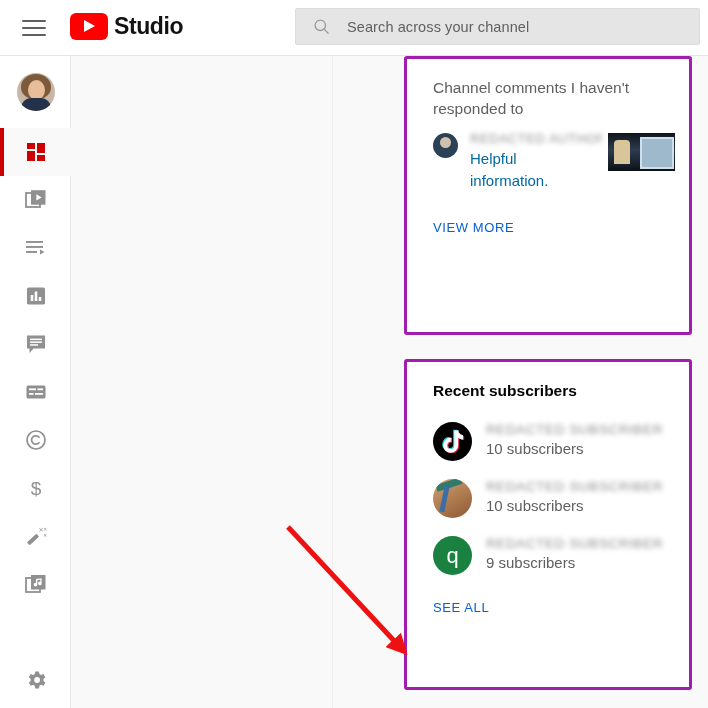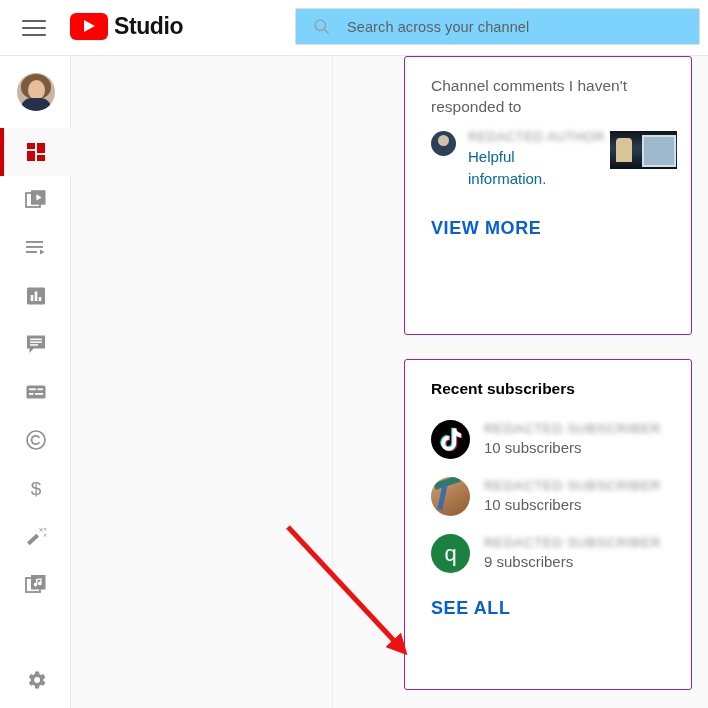--- a/index.html
+++ b/index.html
@@ -36,21 +36,21 @@
   }
   .brand-text {
     font-size: 23px; font-weight: bold; color: #121212;
     letter-spacing: -0.4px; line-height: 27px;
   }
 
   .searchbox {
     position: absolute; left: 295px; top: 8px;
     width: 405px; height: 37px;
     border: 1px solid #dcdcdc; border-radius: 2px;
-    background: #7dd3fc;
+    background: #e5e5e5;
     display: flex; align-items: center; cursor: text;
   }
   .search-icon { margin-left: 16px; width: 19px; height: 19px; flex: 0 0 auto; }
   .search-placeholder {
     margin-left: 16px; font-size: 14.5px; color: #606060; letter-spacing: 0.1px;
   }
 
   
   .sidebar {
     position: absolute; left: 0; top: 56px;
@@ -89,21 +89,21 @@
   }
   .left-col {
     position: absolute; left: 0; top: 0; width: 262px; height: 652px;
     background: #f9f9f9; border-right: 1px solid #eeeeee;
   }
 
   .card {
     position: absolute; left: 333px;
     width: 288px;
     background: #ffffff;
-    border: 1px solid #a21caf;
+    border: 3px solid #a21caf;
     border-radius: 3px;
   }
   #card-comments { top: 0px; height: 279px; }
   #card-subs     { top: 303px; height: 331px; }
 
   .card-title {
     font-size: 15.5px; color: #606060; line-height: 21px;
     padding: 18px 20px 0 26px; font-weight: 400;
   }
   .card-title.bold { color: #030303; font-weight: bold; padding-bottom: 2px; }
@@ -131,27 +131,27 @@
     background: #1a1a1a; position: relative; overflow: hidden;
   }
   .c-thumb.t1 { background: linear-gradient(180deg,#10151c 0%,#2c3c4e 45%,#0d1117 100%); }
   .c-thumb.t1::before { content:""; position:absolute; left:6px; top:7px; width:16px; height:24px; background:#d8c59a; border-radius:4px 4px 0 0; }
   .c-thumb.t1::after { content:""; position:absolute; left:32px; top:4px; width:30px; height:28px; background:#9fb9cc; border:2px solid #cfe0ea; }
   .c-thumb.t2 { background: linear-gradient(120deg,#3d4a2a 0%,#6b5540 55%,#22303d 100%); }
   .c-thumb.t2::before { content:""; position:absolute; left:20px; top:5px; width:20px; height:28px; background:#c89a72; border-radius:50% 50% 45% 45%; }
   .c-thumb.t2::after { content:""; position:absolute; right:3px; top:7px; width:17px; height:22px; background:#2e7fd0; }
 
   .card-link {
-    font-size: 18px; font-weight: bold; color: #065fd4;
+    font-size: 13px; font-weight: normal; color: #065fd4;
     letter-spacing: 0.6px; padding: 16px 26px 0 26px; cursor: pointer;
     display: inline-block;
   }
 
   
-  .sub-row { display: flex; align-items: center; padding: 9px 26px 9px 26px; }
+  .sub-row { display: flex; align-items: flex-start; padding: 9px 26px 9px 26px; }
   .s-avatar { width: 39px; height: 39px; border-radius: 50%; flex: 0 0 auto; position: relative; overflow: hidden; }
   .s-avatar.tiktok { background: #000000; }
   .s-avatar.photo { background: linear-gradient(150deg,#cfa37a 0%,#b07c50 50%,#8b5a34 100%); }
   .s-avatar.photo::before { content:""; position:absolute; left:3px; top:2px; width:26px; height:7px; background:#2e7a6b; transform: rotate(-18deg); }
   .s-avatar.photo::after { content:""; position:absolute; left:9px; top:7px; width:5px; height:26px; background:#3a6ea5; transform: rotate(12deg); }
   .s-avatar.letter {
     background: #1b8141; color: #ffffff; font-size: 22px;
     display: flex; align-items: center; justify-content: center; font-weight: 400;
   }
   .s-body { margin-left: 14px; flex: 1 1 auto; min-width: 0; }

